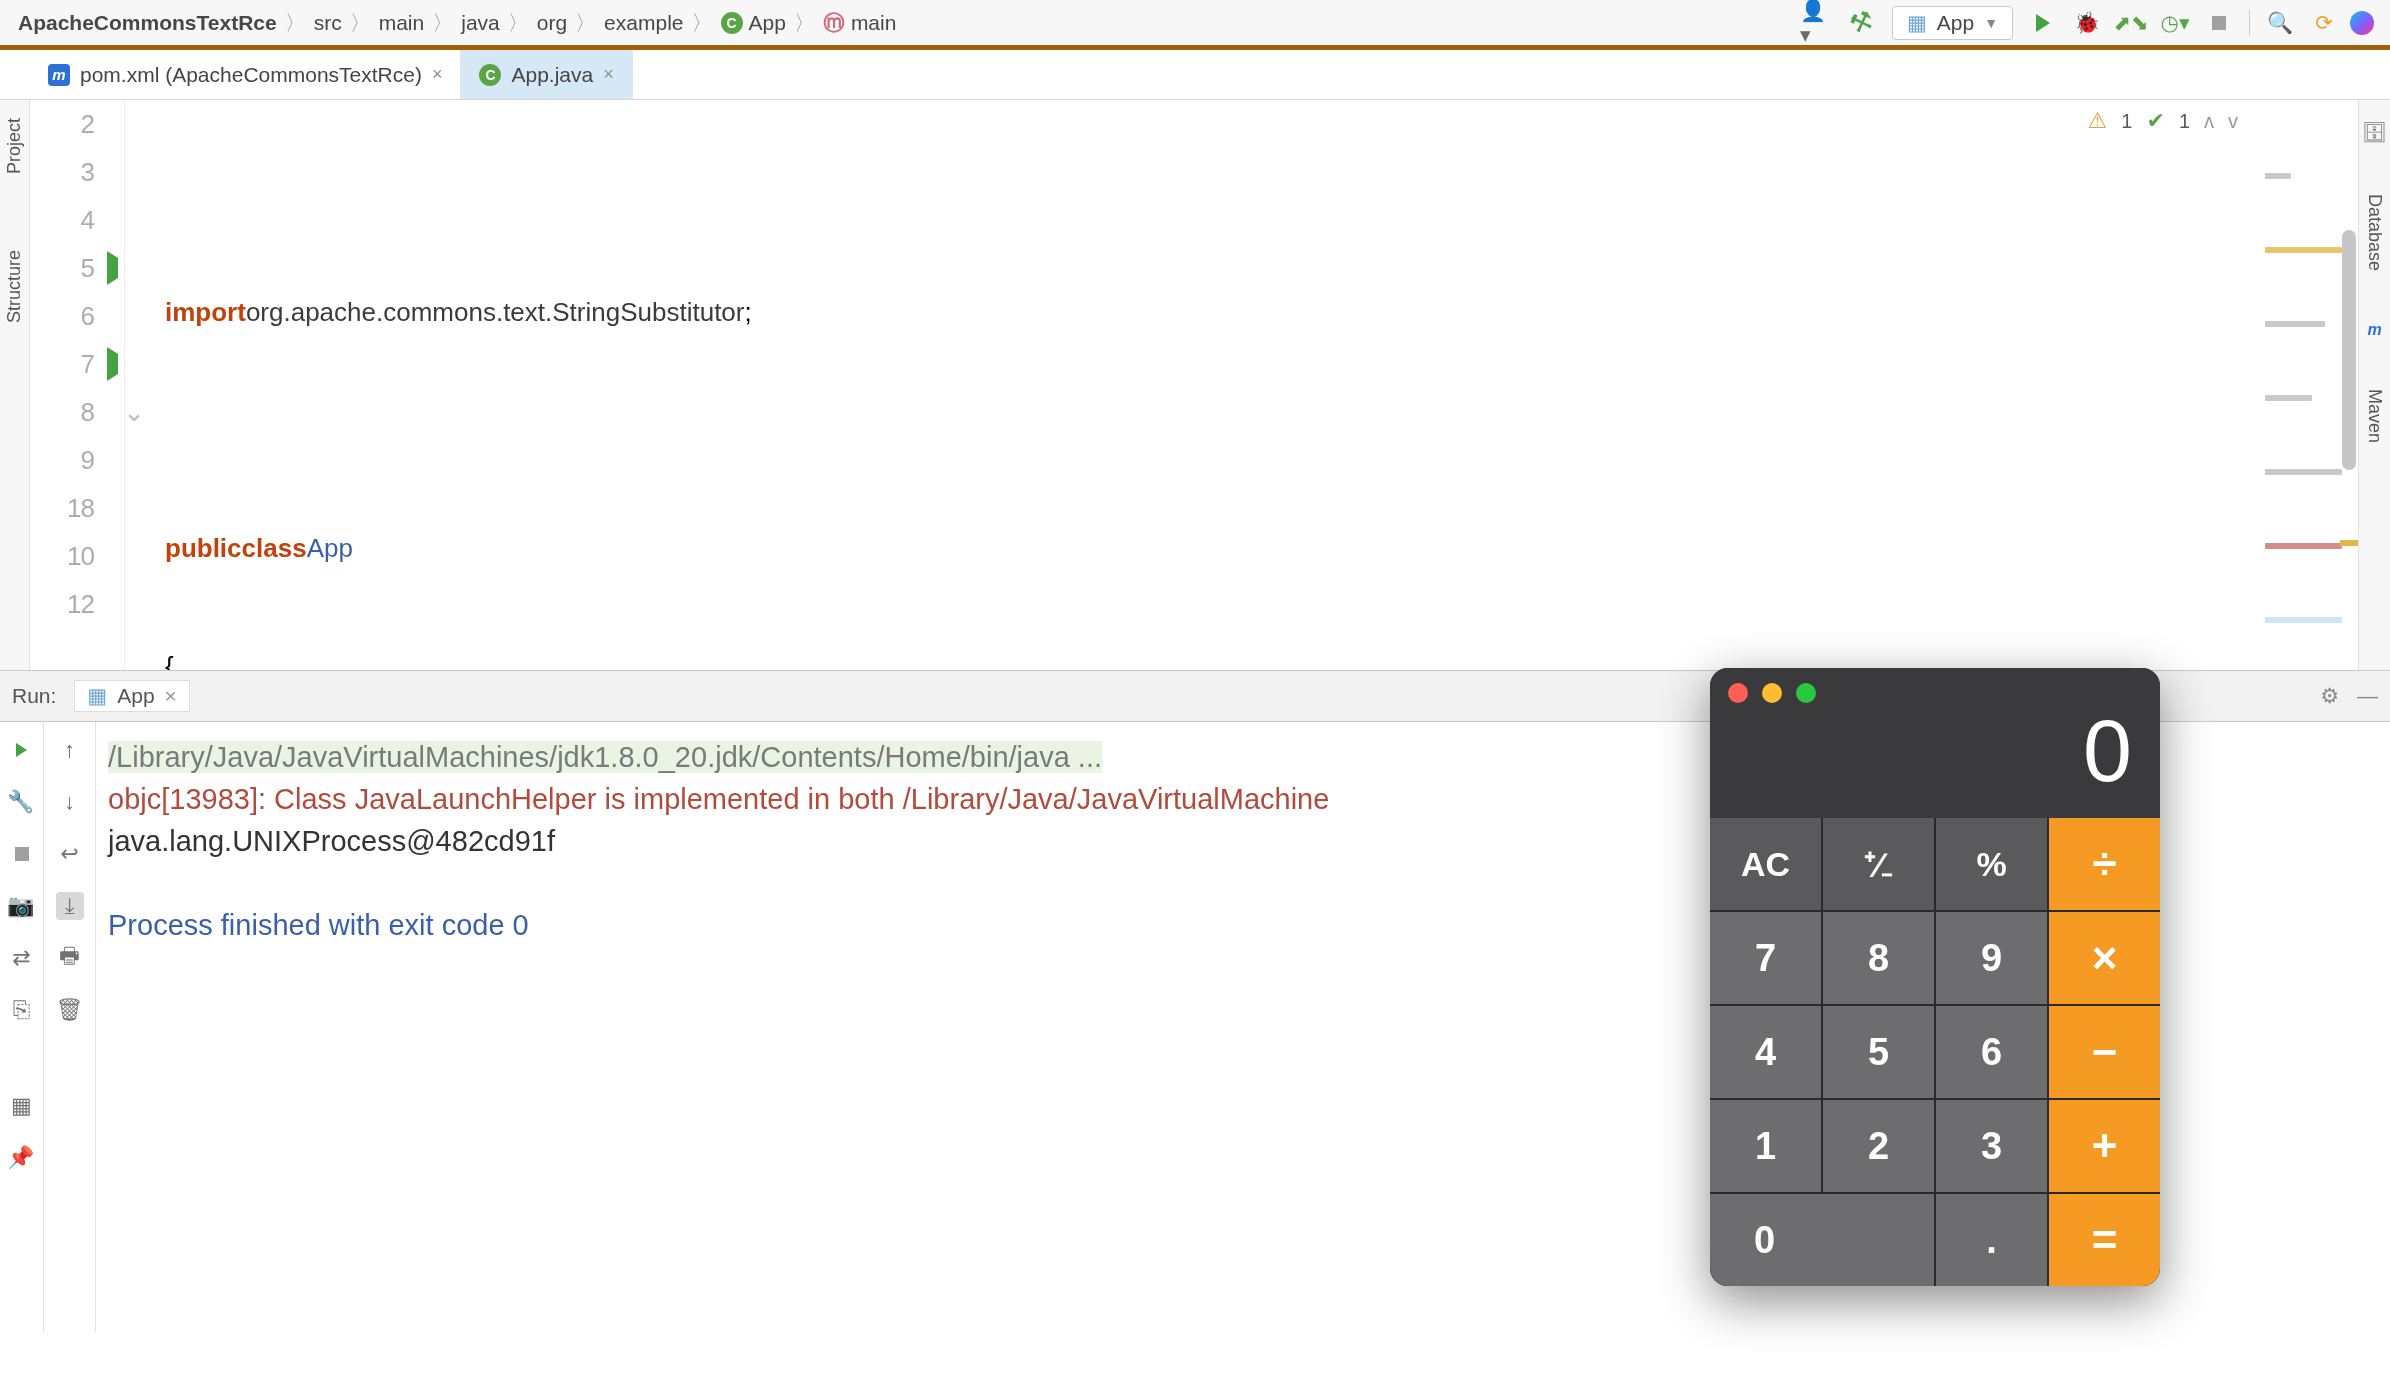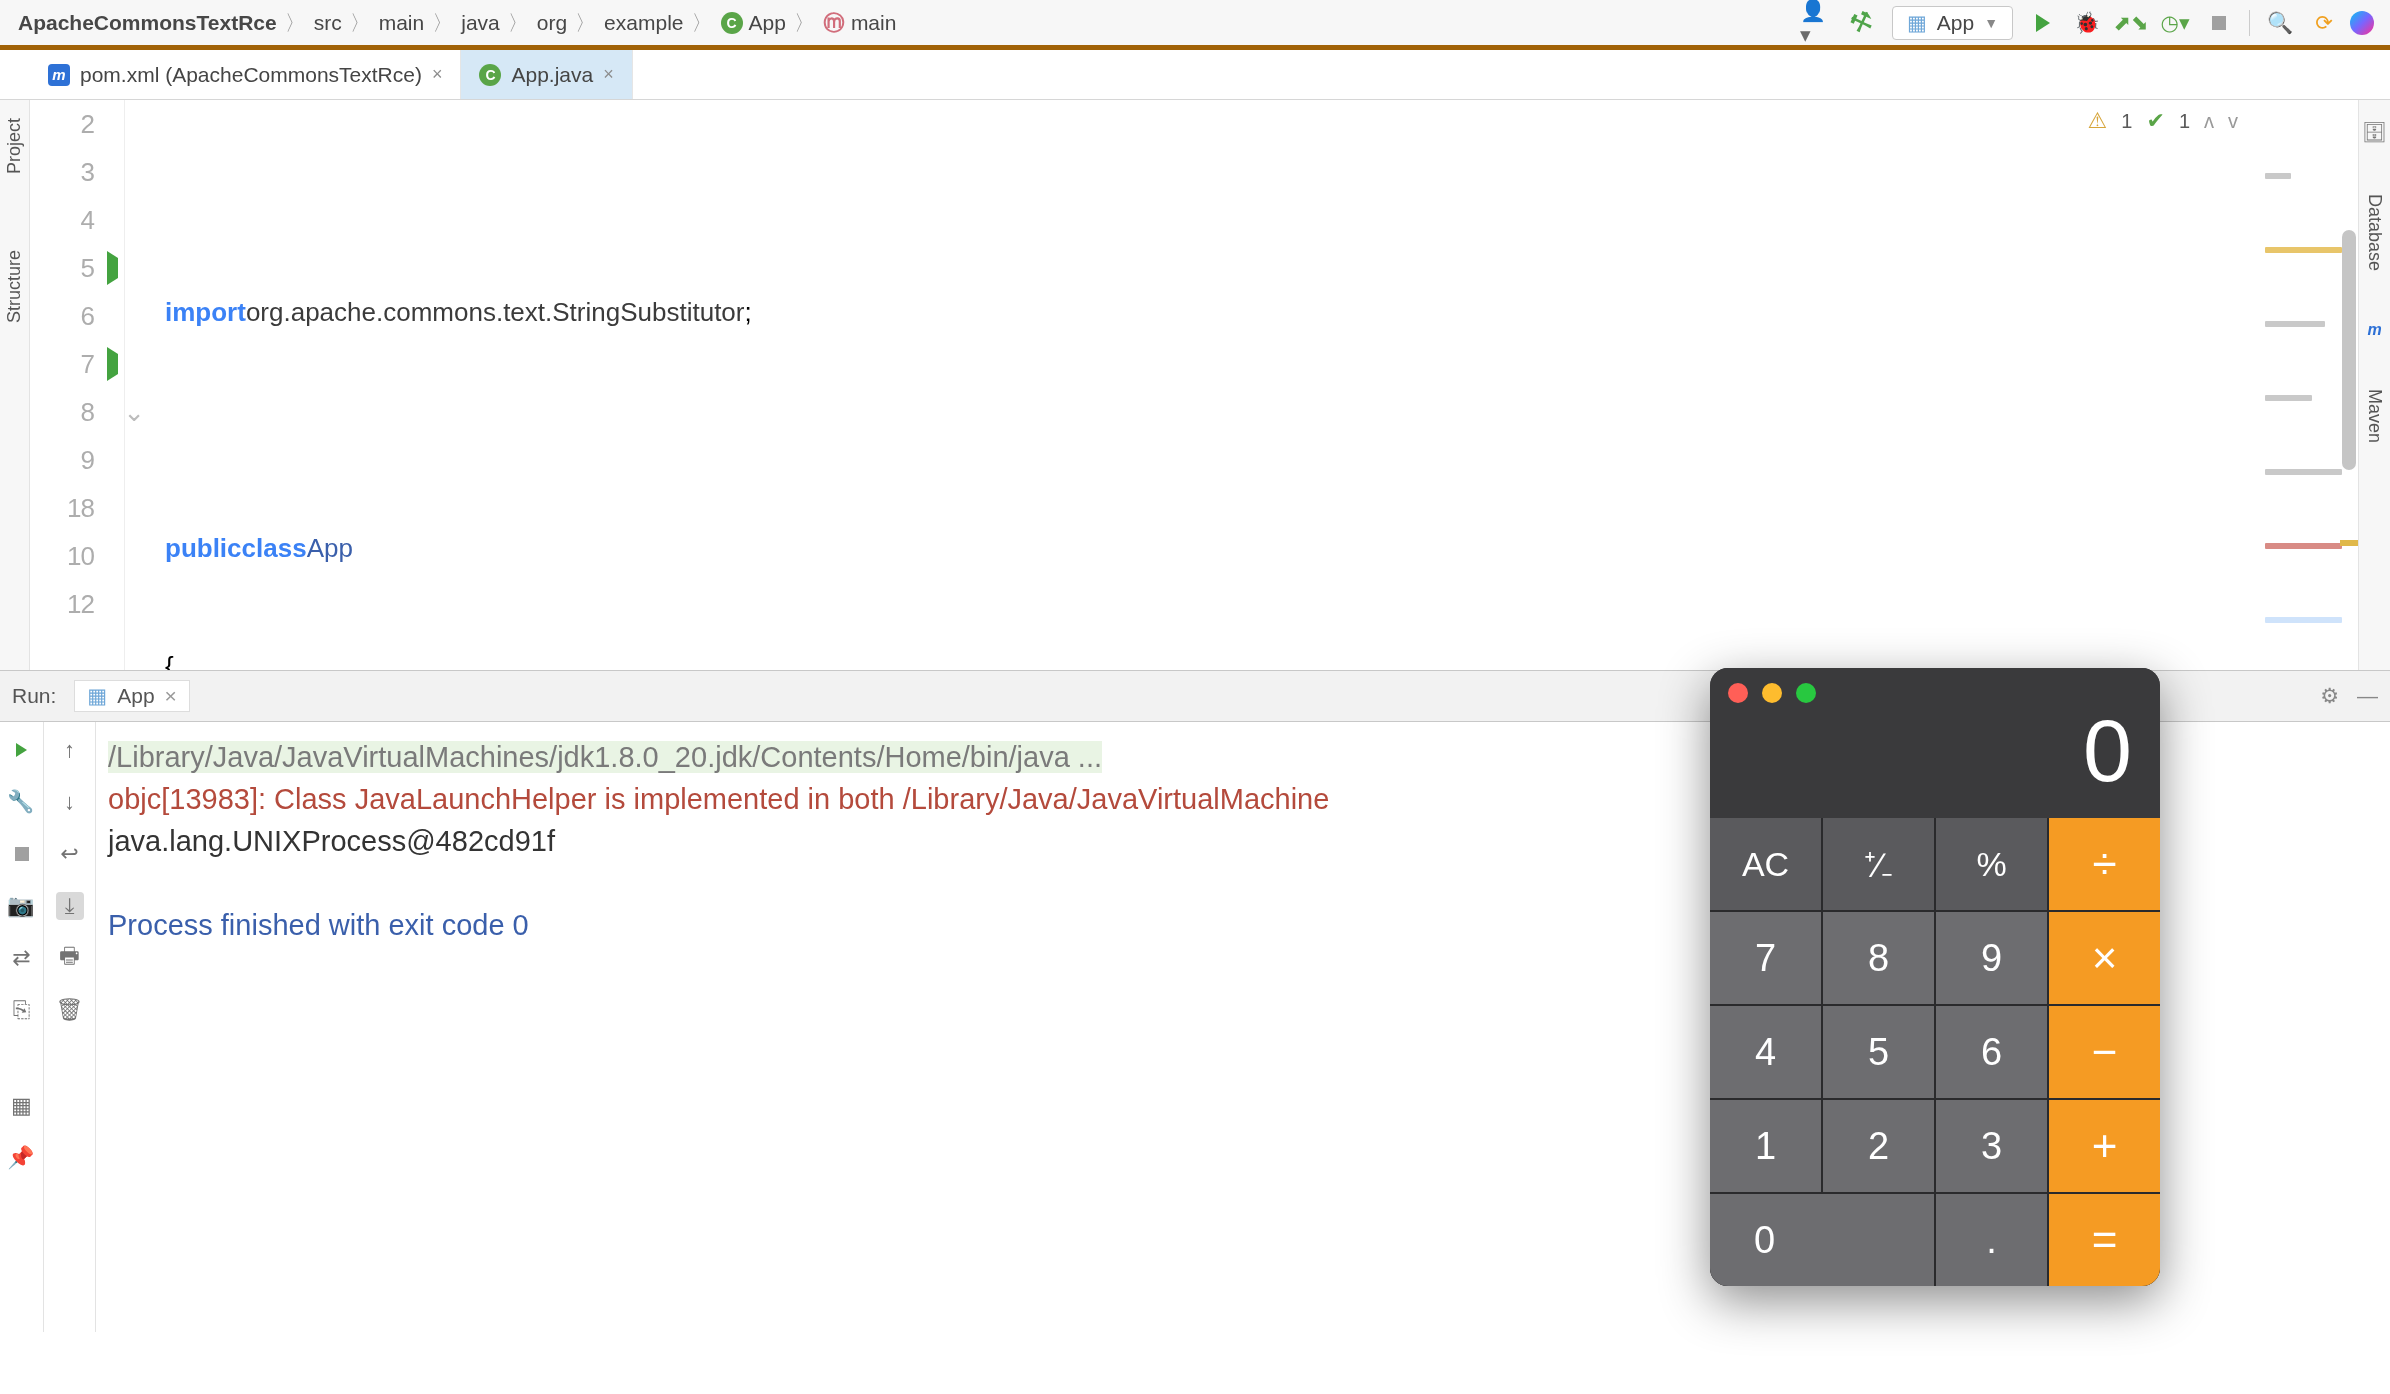--- a/index.html
+++ b/index.html
@@ -29,21 +29,21 @@
 
 .editor-wrap { display:flex; height:570px; position:relative;}
 .leftrails { width:30px; display:flex; flex-direction:column; align-items:center; border-right:1px solid #e3e3e3; background:#f7f7f7;}
 .lrail-label { writing-mode:vertical-rl; transform:rotate(180deg); font-size:18px; color:#555; padding:18px 0;}
 .gutter { width:95px; background:#fff; border-right:1px solid #eee; font-family:"JetBrains Mono",Menlo,Consolas,monospace; font-size:26px; color:#adadad; }
 .gline { height:48px; display:flex; align-items:center; justify-content:flex-end; padding-right:30px; position:relative; letter-spacing:-1px;}
 .gline .run { position:absolute; right:6px; color:#44a340; font-size:18px;}
 .gline .fold { position:absolute; right:-20px; color:#bcbcbc;}
 .code { flex:1; font-family:"JetBrains Mono",Menlo,Consolas,monospace; font-size:26px; padding-left:40px; position:relative; white-space:pre; overflow:hidden;}
 .cline { height:48px; display:flex; align-items:center; }
-.kw { color:#3b82f6; font-weight:600;}
+.kw { color:#c2410c; font-weight:600;}
 .cls { color:#3a5fab; }
 .pkg { color:#3b3b3b; }
 
 .insp { position:absolute; top:8px; right:120px; display:flex; align-items:center; gap:14px; font-size:20px; color:#5a5a5a;}
 .warn-ico { color:#d6a53b; font-size:22px;}
 .ok-ico { color:#5aa548; font-size:22px;}
 .insp .nav { color:#999;}
 .minimap { position:absolute; right:8px; top:8px; width:85px; height:170px; }
 .mm-line { height:6px; margin:3px 0; border-radius:1px;}
 .mm-line.w1 { width:30%; background:#c9c9c9;}
@@ -79,21 +79,21 @@
 .console .l3 { color:#333;}
 .console .l4 { color:#3a5fab;}
 
 
 .calc { position:absolute; right:230px; top:668px; width:450px; border-radius:18px; overflow:hidden; box-shadow:0 15px 50px rgba(0,0,0,.45); background:#3a3a3c;}
 .calc-tb { height:50px; background:#3a3a3c; display:flex; align-items:center; padding:0 18px; gap:14px;}
 .tl { width:20px; height:20px; border-radius:50%;}
 .tl.r { background:#ff5f57;} .tl.y { background:#febc2e;} .tl.g { background:#28c840;}
 .calc-disp { height:100px; display:flex; align-items:flex-end; justify-content:flex-end; padding:0 28px 16px; color:#fff; font-size:88px; font-weight:200;}
 .calc-grid { display:grid; grid-template-columns:repeat(4,1fr); grid-auto-rows:92px; gap:2px; background:#2a2a2c;}
-.ck { display:flex; align-items:center; justify-content:center; color:#fff; font-size:38px; background:#6d6d70; cursor:pointer; user-select:none;}
+.ck { display:flex; align-items:center; justify-content:center; color:#fff; font-size:38px; background:#6d6d70; cursor:pointer; user-select:none;font-weight:bold;}
 .ck.top { background:#5a5a5d; font-size:34px;}
 .ck.op { background:#f59b23; font-size:44px;}
 .ck.zero { grid-column:span 2; justify-content:flex-start; padding-left:44px;}
 
 
 .svg-play { width:0; height:0; border-left:14px solid #44a340; border-top:9px solid transparent; border-bottom:9px solid transparent;}
 .svg-play-sm { width:0; height:0; border-left:11px solid #44a340; border-top:7px solid transparent; border-bottom:7px solid transparent;}
 .svg-bug { color:#4fa44a;}
 .svg-stop { width:14px; height:14px; background:#a0a0a0;}
 .hammer { color:#4fa44a; font-size:26px; transform:rotate(-20deg);}

